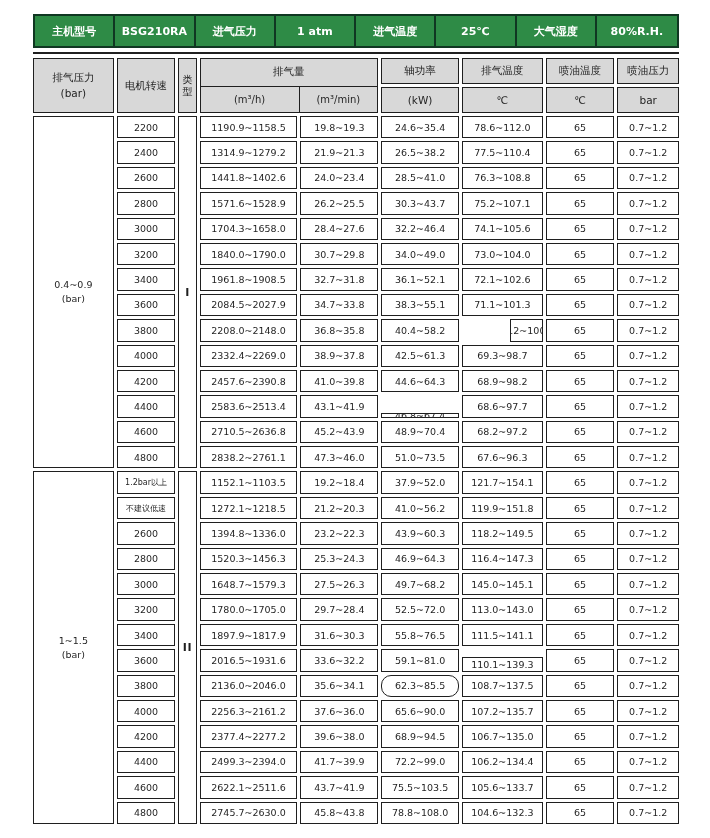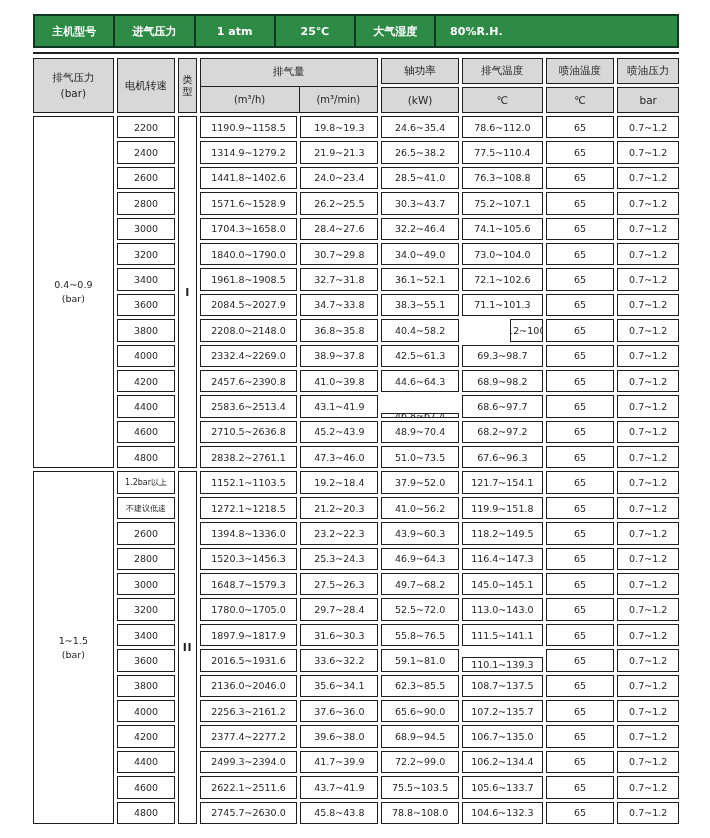--- a/index.html
+++ b/index.html
@@ -61,22 +61,24 @@
   .h-c8a { grid-column:8; grid-row:1; } .h-c8b { grid-column:8; grid-row:2; }
   .h-c9a { grid-column:9; grid-row:1; } .h-c9b { grid-column:9; grid-row:2; }
 </style>
 </head>
 <body>
 
 <div class="sheet">
 
   <div class="green-row">
     <div class="green-cell">主机型号</div>
+    <div class="green-cell">BSG210RA</div>
     <div class="green-cell">进气压力</div>
     <div class="green-cell">1 atm</div>
+    <div class="green-cell">进气温度</div>
     <div class="green-cell">25℃</div>
     <div class="green-cell">大气湿度</div>
     <div class="green-cell">80%R.H.</div>
   </div>
 
   <div class="rule"></div>
 
   <div class="grid" id="grid">
     <div class="cell hdr two-line h-pressure">
       <span>排气压力</span>
@@ -260,21 +262,21 @@
       <div class="cell" style="grid-area: 24 / 2;">3600</div>
       <div class="cell" style="grid-area: 24 / 4;">2016.5~1931.6</div>
       <div class="cell" style="grid-area: 24 / 5;">33.6~32.2</div>
       <div class="cell" style="grid-area: 24 / 6;">59.1~81.0</div>
       <div class="cell" style="grid-area: 24 / 7; margin-top: 8px;">110.1~139.3</div>
       <div class="cell" style="grid-area: 24 / 8;">65</div>
       <div class="cell" style="grid-area: 24 / 9;">0.7~1.2</div>
       <div class="cell" style="grid-area: 25 / 2;">3800</div>
       <div class="cell" style="grid-area: 25 / 4;">2136.0~2046.0</div>
       <div class="cell" style="grid-area: 25 / 5;">35.6~34.1</div>
-      <div class="cell" style="grid-area: 25 / 6;">62.3~85.5</div>
+      <div class="cell" style="grid-area: 25 / 6; border-radius: 10px;">62.3~85.5</div>
       <div class="cell" style="grid-area: 25 / 7;">108.7~137.5</div>
       <div class="cell" style="grid-area: 25 / 8;">65</div>
       <div class="cell" style="grid-area: 25 / 9;">0.7~1.2</div>
       <div class="cell" style="grid-area: 26 / 2;">4000</div>
       <div class="cell" style="grid-area: 26 / 4;">2256.3~2161.2</div>
       <div class="cell" style="grid-area: 26 / 5;">37.6~36.0</div>
       <div class="cell" style="grid-area: 26 / 6;">65.6~90.0</div>
       <div class="cell" style="grid-area: 26 / 7;">107.2~135.7</div>
       <div class="cell" style="grid-area: 26 / 8;">65</div>
       <div class="cell" style="grid-area: 26 / 9;">0.7~1.2</div>

